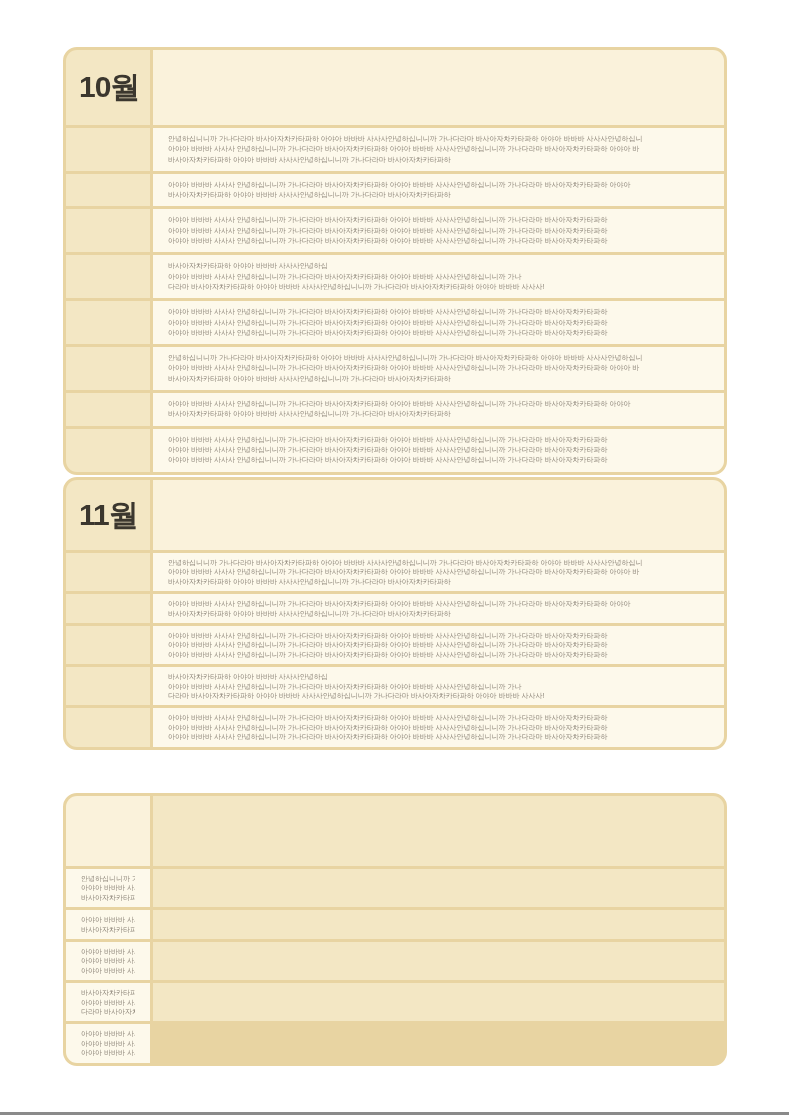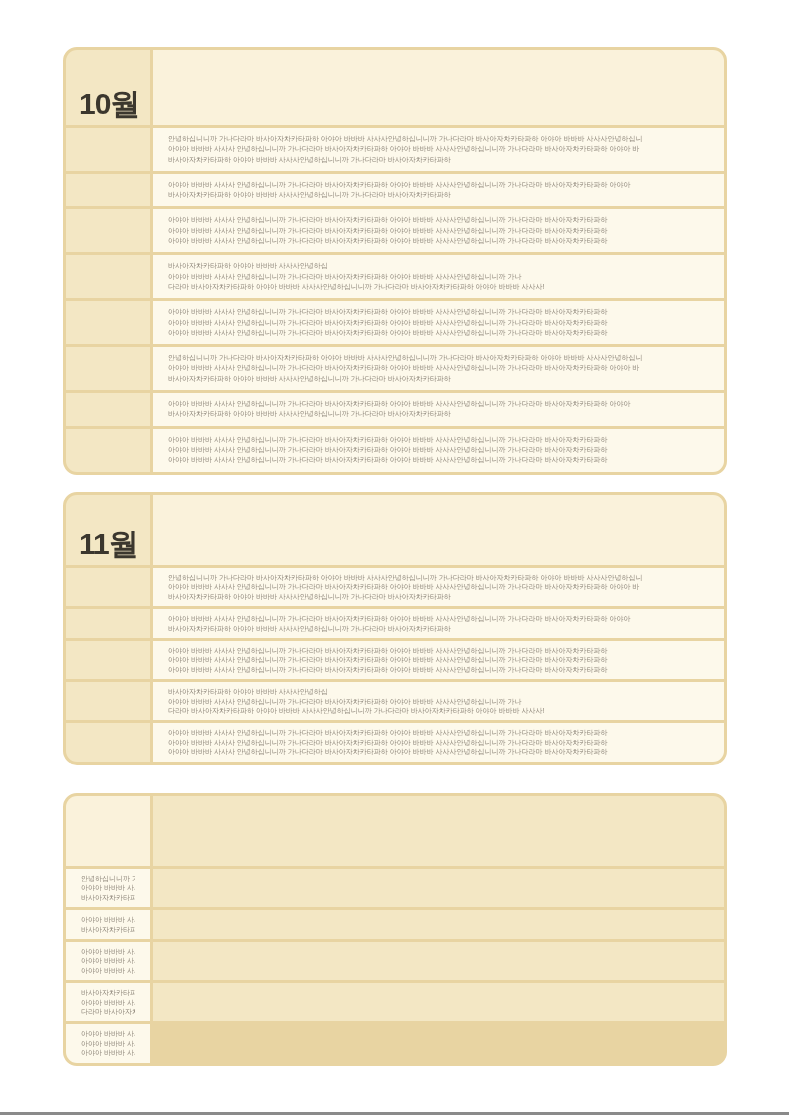--- a/index.html
+++ b/index.html
@@ -30,21 +30,21 @@
     display: grid;
     grid-template-columns: 84px 1fr;
     gap: 3px;
     grid-auto-rows: min-content;
   }
   .cell { box-sizing: border-box; }
   .cell-header-left {
     background: #f3e7c4;
     height: 75px;
     display: flex;
-    align-items: flex-end;
+    align-items: center;
     padding-left: 13px;
     font-size: 30px;
     font-weight: bold;
     color: #3b372e;
     letter-spacing: -1px;
   }
   .cell-header-right {
     background: #faf2db;
     height: 75px;
   }
@@ -127,21 +127,21 @@
         <div class="t">바사아자차카타파하 아야아 바바바 사사사안녕하십니니까 가나다라마 바사아자차카타파하</div>
       </div>
       <div class="cell cell-left"></div>
       <div class="cell cell-row-right">
         <div class="t">아야아 바바바 사사사 안녕하십니니까 가나다라마 바사아자차카타파하 아야아 바바바 사사사안녕하십니니까 가나다라마 바사아자차카타파하</div>
         <div class="t">아야아 바바바 사사사 안녕하십니니까 가나다라마 바사아자차카타파하 아야아 바바바 사사사안녕하십니니까 가나다라마 바사아자차카타파하</div>
         <div class="t">아야아 바바바 사사사 안녕하십니니까 가나다라마 바사아자차카타파하 아야아 바바바 사사사안녕하십니니까 가나다라마 바사아자차카타파하</div>
       </div>
     </div>
 
-  <div class="section compact" id="section-1" style="top:492px">
+  <div class="section compact" id="section-1" style="top:477px">
     <div class="cell cell-header-left">
       <span>11월</span>
     </div>
     <div class="cell cell-header-right"></div>
   <div class="cell cell-left"></div>
       <div class="cell cell-row-right">
         <div class="t">안녕하십니니까 가나다라마 바사아자차카타파하 아야아 바바바 사사사안녕하십니니까 가나다라마 바사아자차카타파하 아야아 바바바 사사사안녕하십니</div>
         <div class="t">아야아 바바바 사사사 안녕하십니니까 가나다라마 바사아자차카타파하 아야아 바바바 사사사안녕하십니니까 가나다라마 바사아자차카타파하 아야아 바</div>
         <div class="t">바사아자차카타파하 아야아 바바바 사사사안녕하십니니까 가나다라마 바사아자차카타파하</div>
       </div>

